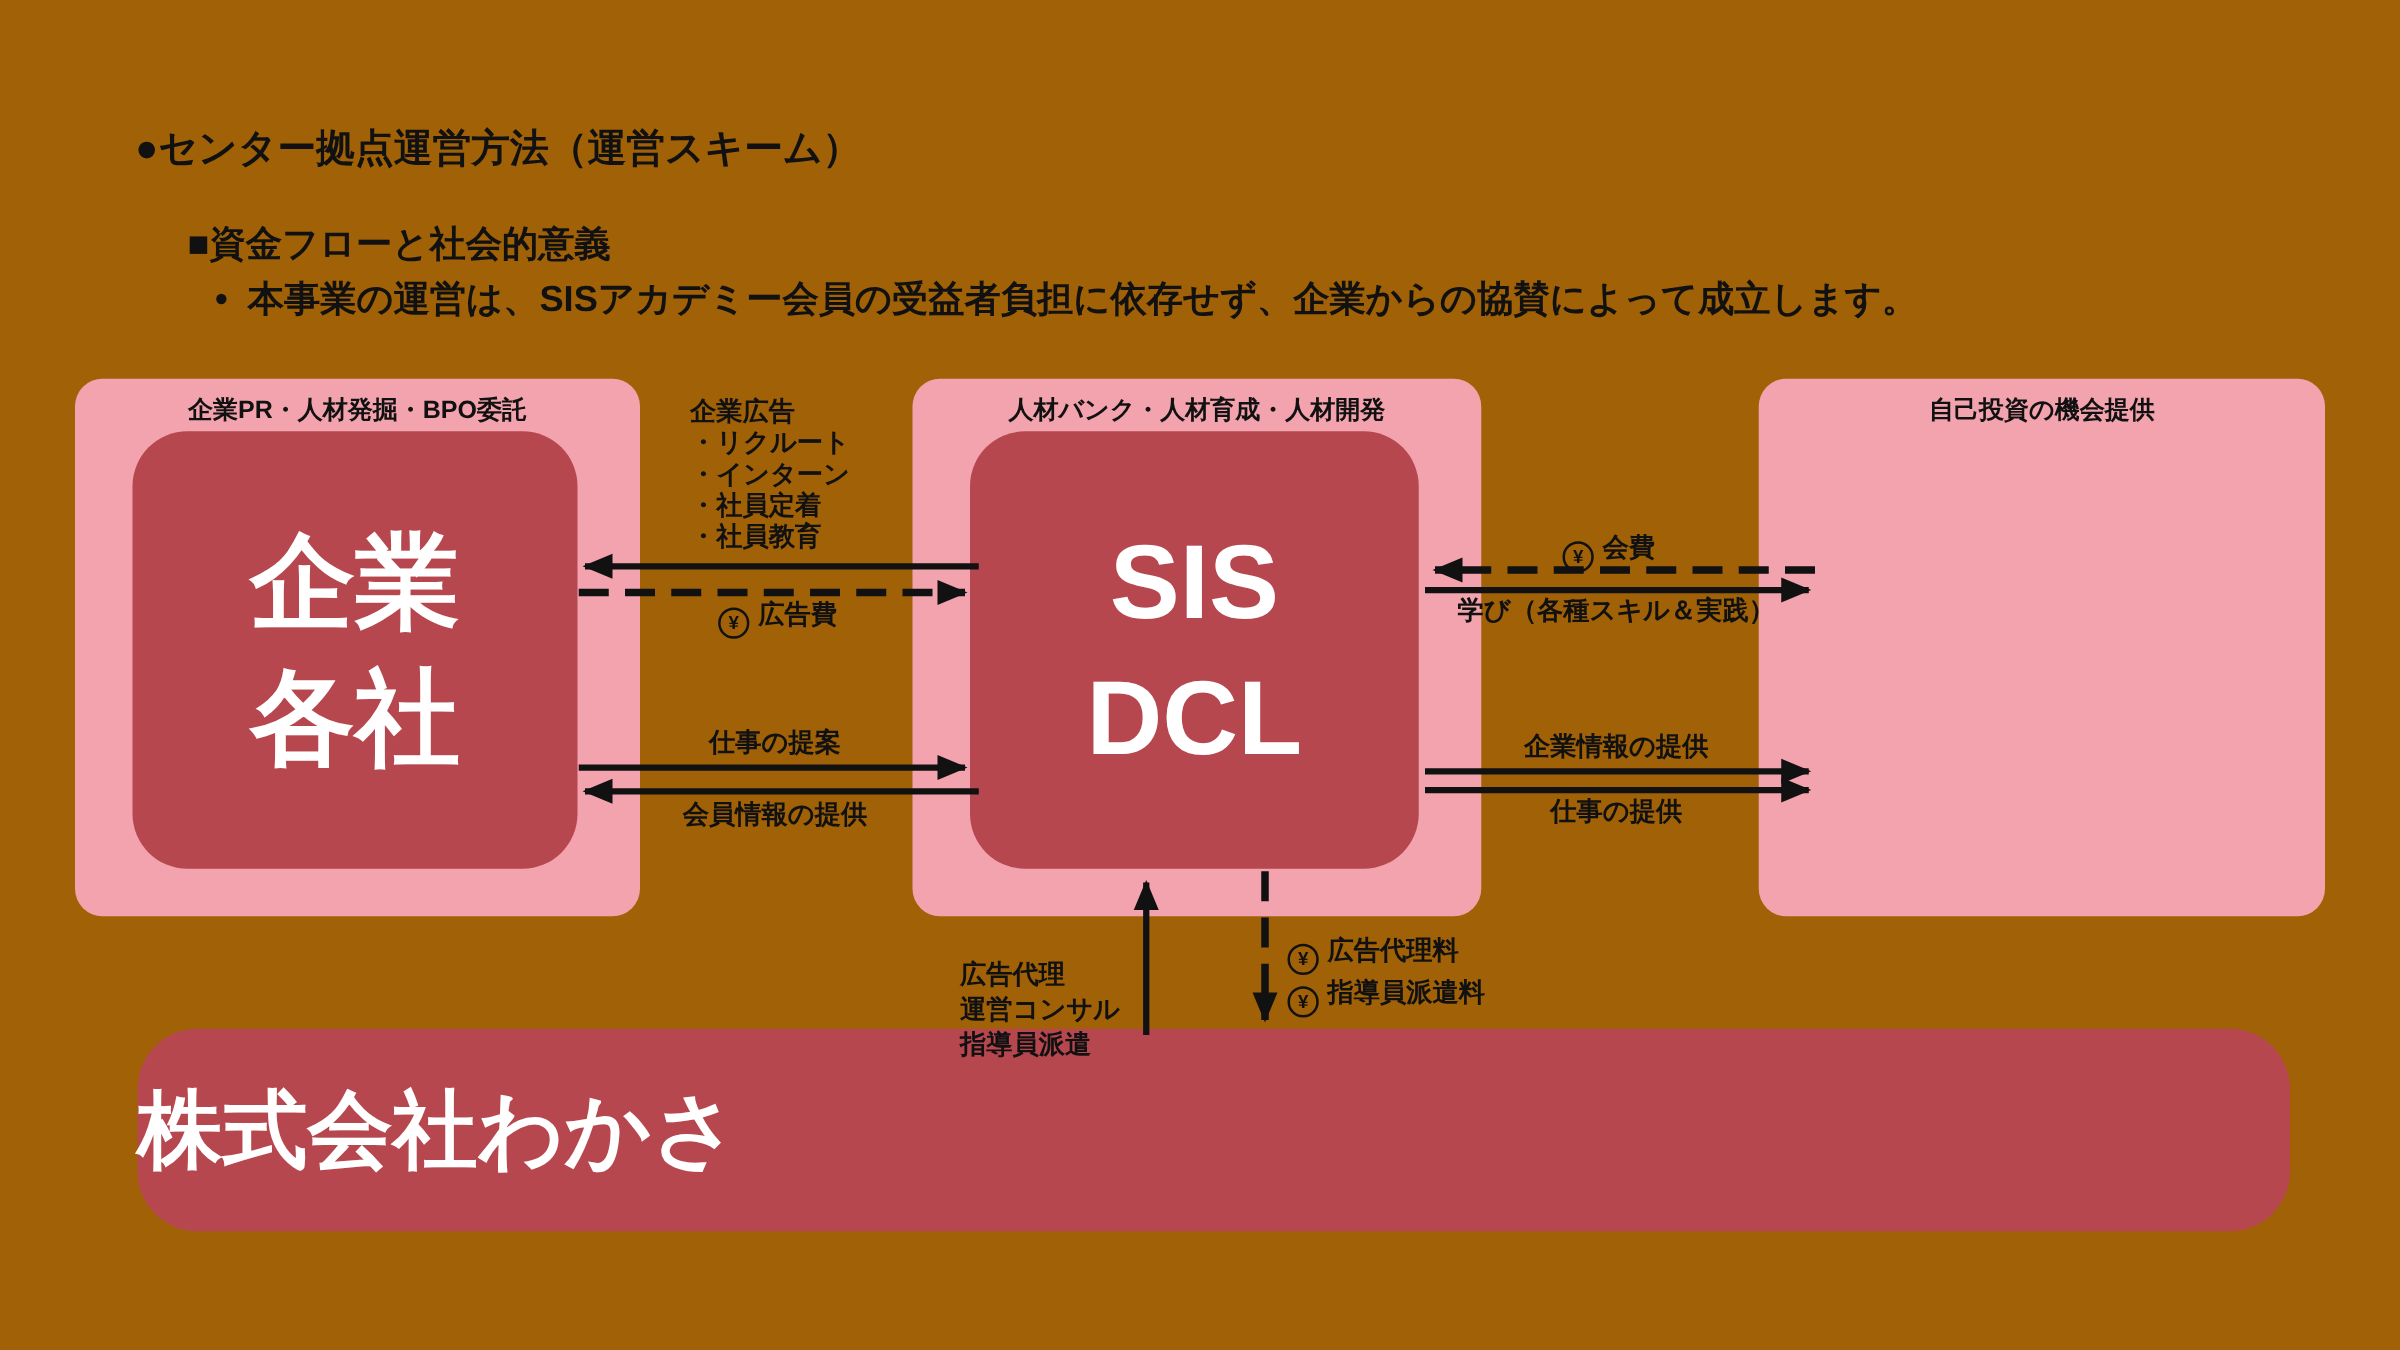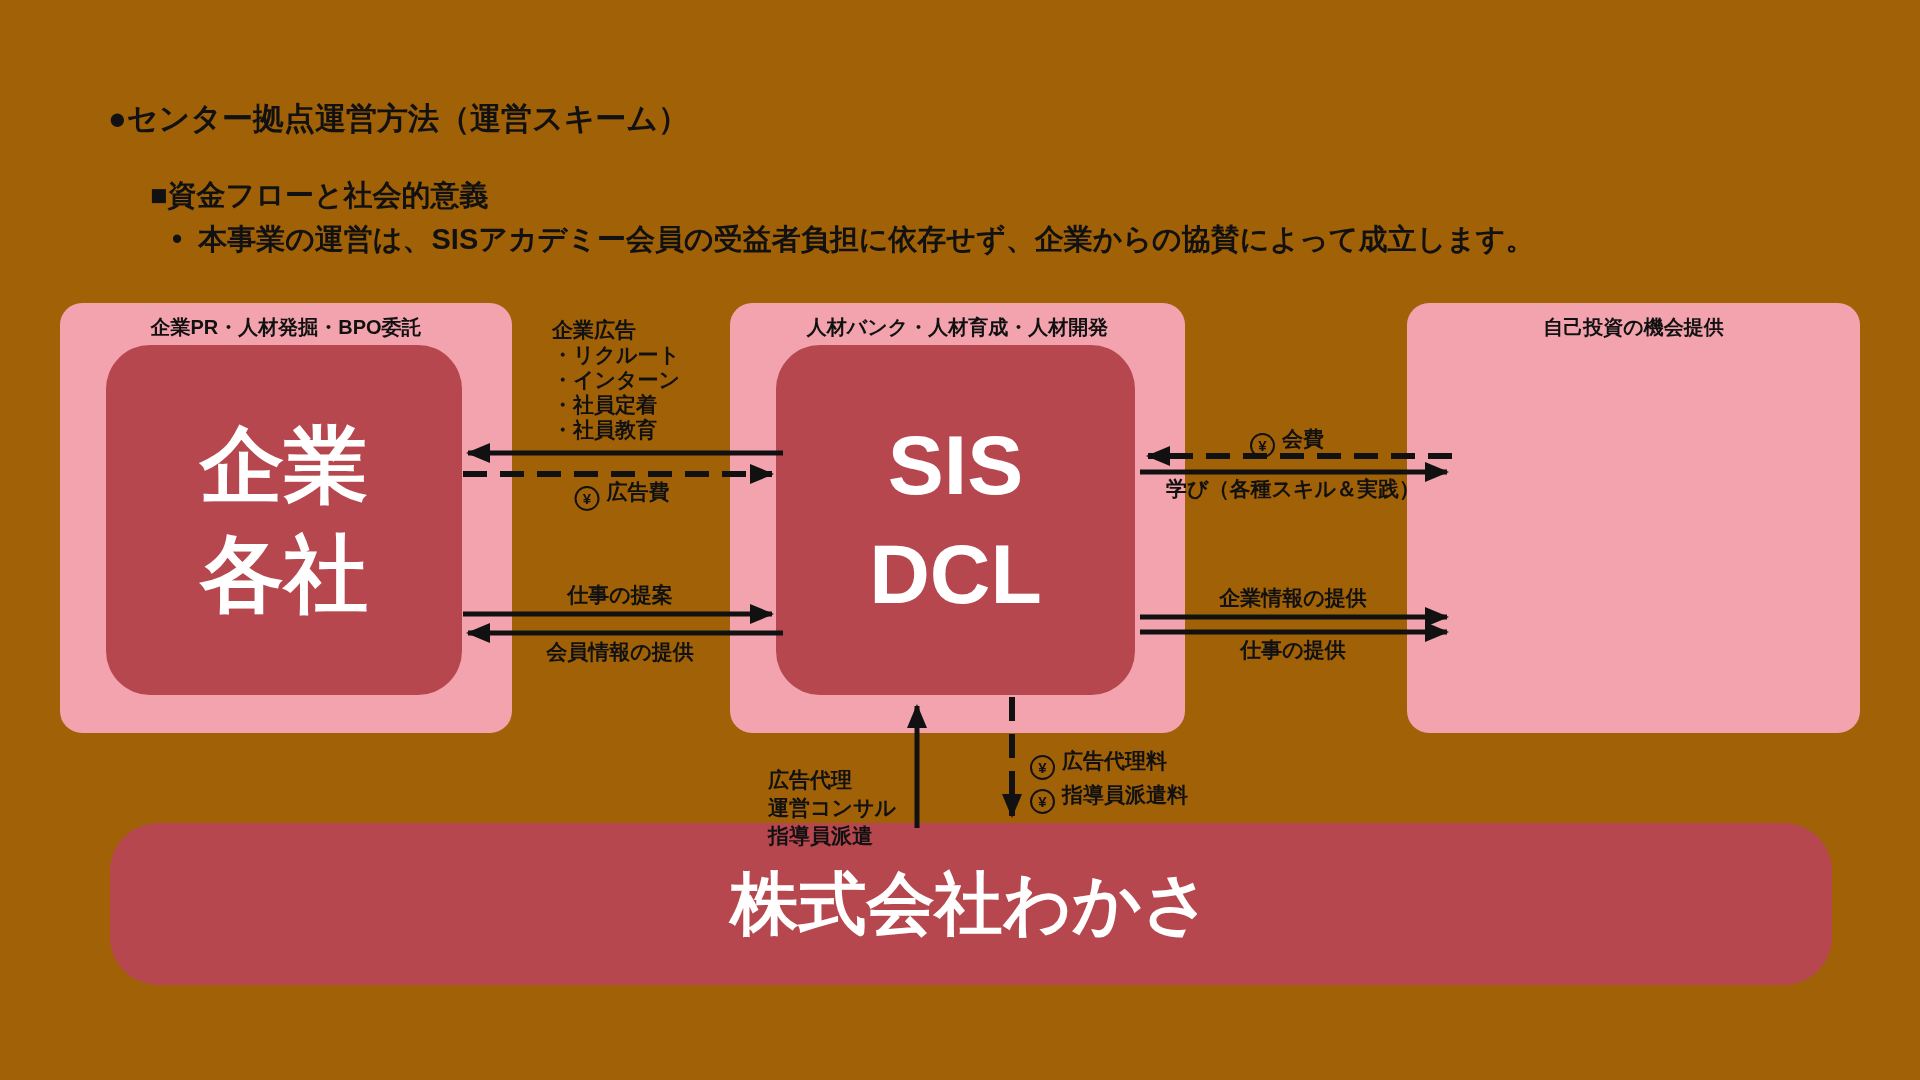--- a/index.html
+++ b/index.html
@@ -22,21 +22,21 @@
     display:flex; flex-direction:column; align-items:center; justify-content:center;
   }
   .entity .big { font-size:84px; line-height:1.3; text-align:center; }
   #box-companies { left:60px;   top:303px; width:452px; height:430px; }
   #box-sis       { left:730px;  top:303px; width:455px; height:430px; }
   #box-members   { left:1407px; top:303px; width:453px; height:430px; }
   
   .bar {
     position:absolute; left:110px; top:823px; width:1722px; height:162px;
     background:var(--red,#b7474e); border-radius:48px; color:#fff;
-    display:flex; align-items:center; justify-content:center; font-size:68px;
+    display:flex; align-items:center; justify-content:flex-start; font-size:68px;
   }
   
   .flabel { position:absolute; font-size:21px; white-space:nowrap; line-height:25px; }
   .fcenter { transform:translateX(-50%); text-align:left; }
   #lbl-ad-menu    { left:552px;  top:317px; }
   #lbl-ad-fee     { left:622px;  top:479px; }
   #lbl-job-prop   { left:620px;  top:582px; }
   #lbl-member-inf { left:620px;  top:639px; }
   #lbl-fee        { left:1287px; top:426px; }
   #lbl-learning   { left:1293px; top:476px; }

